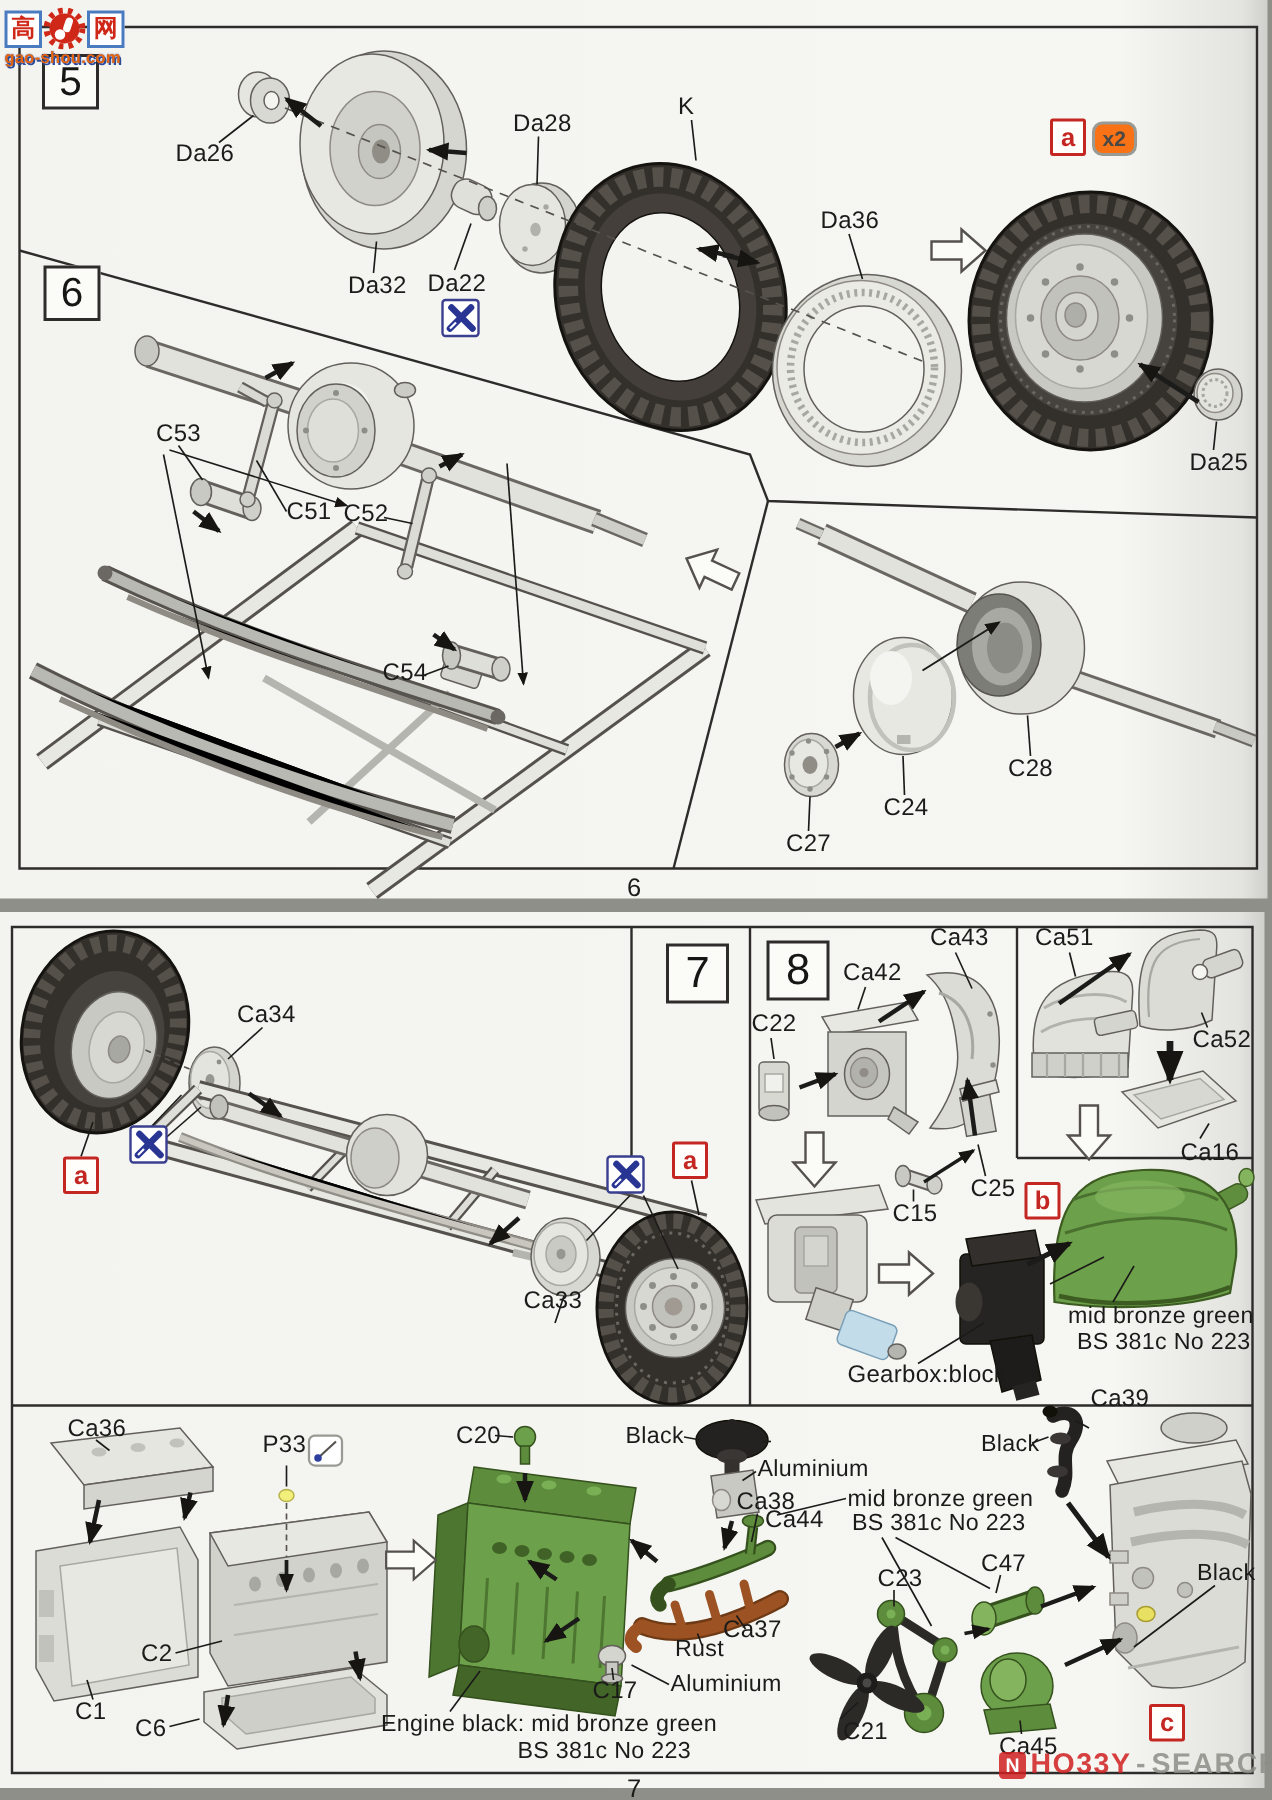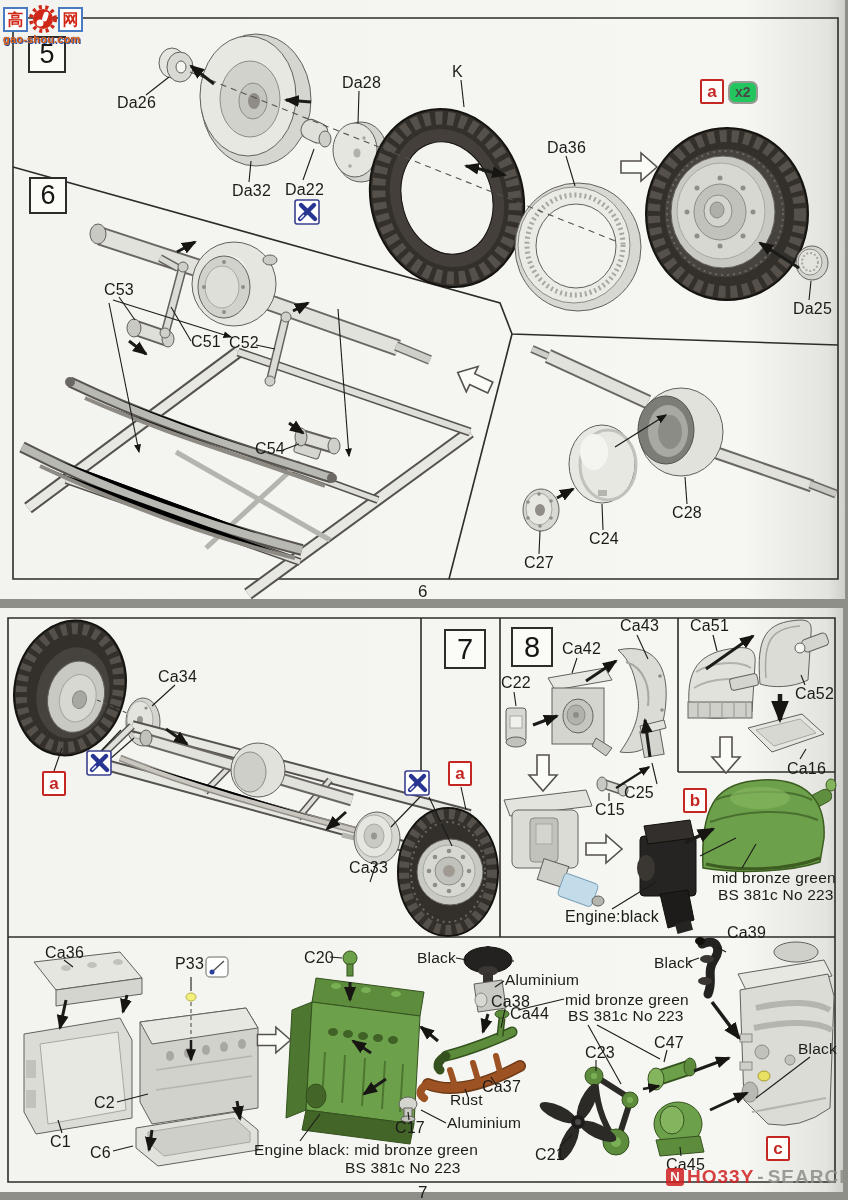--- a/index.html
+++ b/index.html
@@ -9,21 +9,21 @@
   #sheet6{left:0;top:0;width:845px;height:599px;}
   #sheet7{left:0;top:608px;width:843px;height:584px;}
   #art{position:absolute;left:0;top:0;z-index:2;}
   .pl{position:absolute;z-index:5;font-size:16px;line-height:1.05;color:#1b1b19;white-space:nowrap;letter-spacing:.2px;}
   .note{font-size:15.5px;}
   .stepbox{position:absolute;z-index:5;border:2px solid #2e2c2a;background:#fbfbf8;color:#161614;text-align:center;}
   .sb6{width:34px;height:33px;font-size:27px;line-height:33px;}
   .sb7{width:38px;height:36px;font-size:29px;line-height:36px;}
   .vbox{position:absolute;z-index:5;width:20px;height:21px;border:2.5px solid #c42722;border-radius:2px;
         background:#fffefb;color:#c42722;font-weight:bold;font-size:17px;line-height:21px;text-align:center;}
-  .x2box{position:absolute;z-index:5;border:2px solid #9a9a94;border-radius:7px;background:#22c55e;
+  .x2box{position:absolute;z-index:5;border:2px solid #9a9a94;border-radius:7px;background:#f97316;
          color:#4a4845;font-weight:bold;font-size:14px;line-height:17px;padding:1px 5px;}
   .pagenum{position:absolute;z-index:5;font-size:17px;color:#1b1b19;}
   
   #wm-top{position:absolute;left:3px;top:5px;z-index:6;width:86px;}
   #wm-top .row{display:flex;align-items:center;gap:1px;}
   .wmbox{width:21px;height:21px;border:2px solid #4a7ac0;background:#fff;color:#d02818;
          font-weight:bold;font-size:16px;line-height:21px;text-align:center;}
   #wm-domain{margin-top:0;color:#e8650f;font-weight:bold;font-size:11px;letter-spacing:.2px;
              text-shadow:1px 1px 0 #2a4a9a,0 0 1px #2a4a9a;}
   
@@ -630,24 +630,24 @@
 
   <div class="stepbox sb7" style="left:444px;top:629px">7</div>
   <div class="stepbox sb7" style="left:511px;top:627px">8</div>
   <div class="pl" style="left:158px;top:669px">Ca34</div>
   <div class="vbox" style="left:42px;top:771px">a</div>
   <div class="vbox" style="left:448px;top:761px">a</div>
   <div class="pl" style="left:349px;top:860px">Ca33</div>
   <div class="pl" style="left:501px;top:675px">C22</div>
   <div class="pl" style="left:562px;top:641px">Ca42</div>
   <div class="pl" style="left:620px;top:618px">Ca43</div>
-  <div class="pl" style="left:624px;top:785px">C25</div>
+  <div class="pl" style="left:647px;top:785px">C25</div>
   <div class="pl" style="left:595px;top:802px">C15</div>
   <div class="vbox" style="left:683px;top:788px">b</div>
-  <div class="pl" style="left:565px;top:909px">Engine:black</div>
+  <div class="pl" style="left:565px;top:909px">Gearbox:block</div>
   <div class="pl" style="left:690px;top:618px">Ca51</div>
   <div class="pl" style="left:795px;top:686px">Ca52</div>
   <div class="pl" style="left:787px;top:761px">Ca16</div>
   <div class="pl note" style="left:712px;top:870px">mid bronze green</div>
   <div class="pl note" style="left:718px;top:887px">BS 381c No 223</div>
 
   <div class="pl" style="left:45px;top:945px">Ca36</div>
   <div class="pl" style="left:175px;top:956px">P33</div>
   <div class="pl" style="left:94px;top:1095px">C2</div>
   <div class="pl" style="left:50px;top:1134px">C1</div>
@@ -661,21 +661,21 @@
   <div class="pl note" style="left:568px;top:1008px">BS 381c No 223</div>
   <div class="pl note" style="left:654px;top:955px">Black</div>
   <div class="pl" style="left:727px;top:925px">Ca39</div>
   <div class="pl note" style="left:798px;top:1041px">Black</div>
   <div class="pl" style="left:585px;top:1045px">C23</div>
   <div class="pl" style="left:654px;top:1035px">C47</div>
   <div class="pl" style="left:482px;top:1079px">Ca37</div>
   <div class="pl note" style="left:450px;top:1092px">Rust</div>
   <div class="pl" style="left:395px;top:1120px">C17</div>
   <div class="pl note" style="left:447px;top:1115px">Aluminium</div>
-  <div class="pl" style="left:535px;top:1147px">C21</div>
+  <div class="pl" style="left:562px;top:1147px">C21</div>
   <div class="pl" style="left:666px;top:1157px">Ca45</div>
   <div class="vbox" style="left:766px;top:1136px">c</div>
   <div class="pl note" style="left:254px;top:1142px">Engine black: mid bronze green</div>
   <div class="pl note" style="left:345px;top:1160px">BS 381c No 223</div>
   <div class="pagenum" style="left:418px;top:1183px">7</div>
 
   <div id="wm-top">
     <div class="row">
       <div class="wmbox">高</div>
       <svg width="28" height="28" viewBox="-14 -14 28 28">

